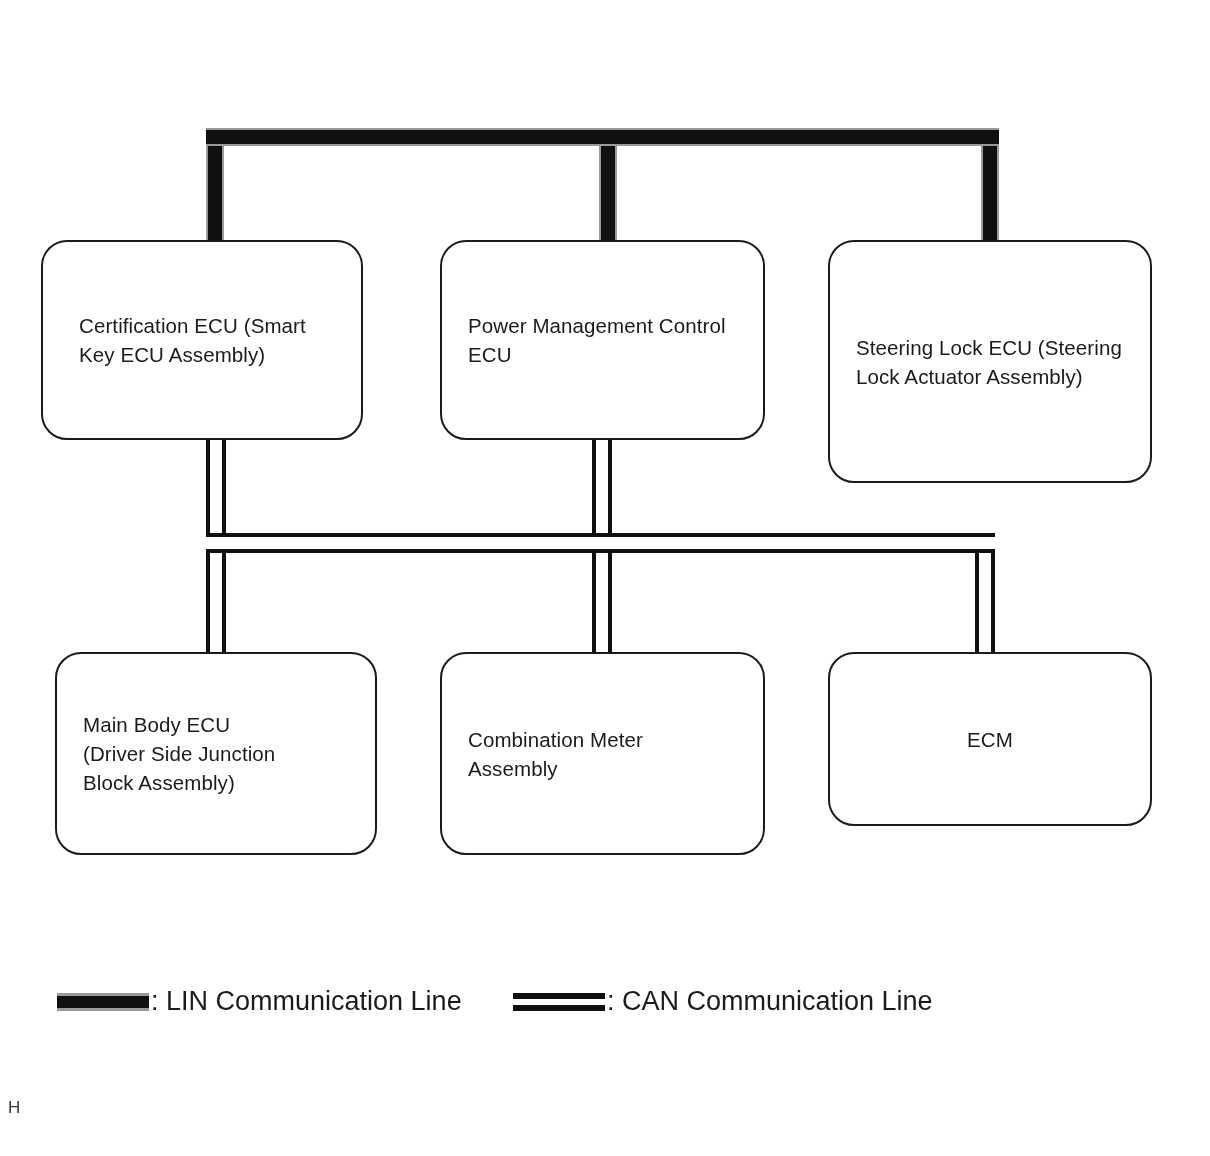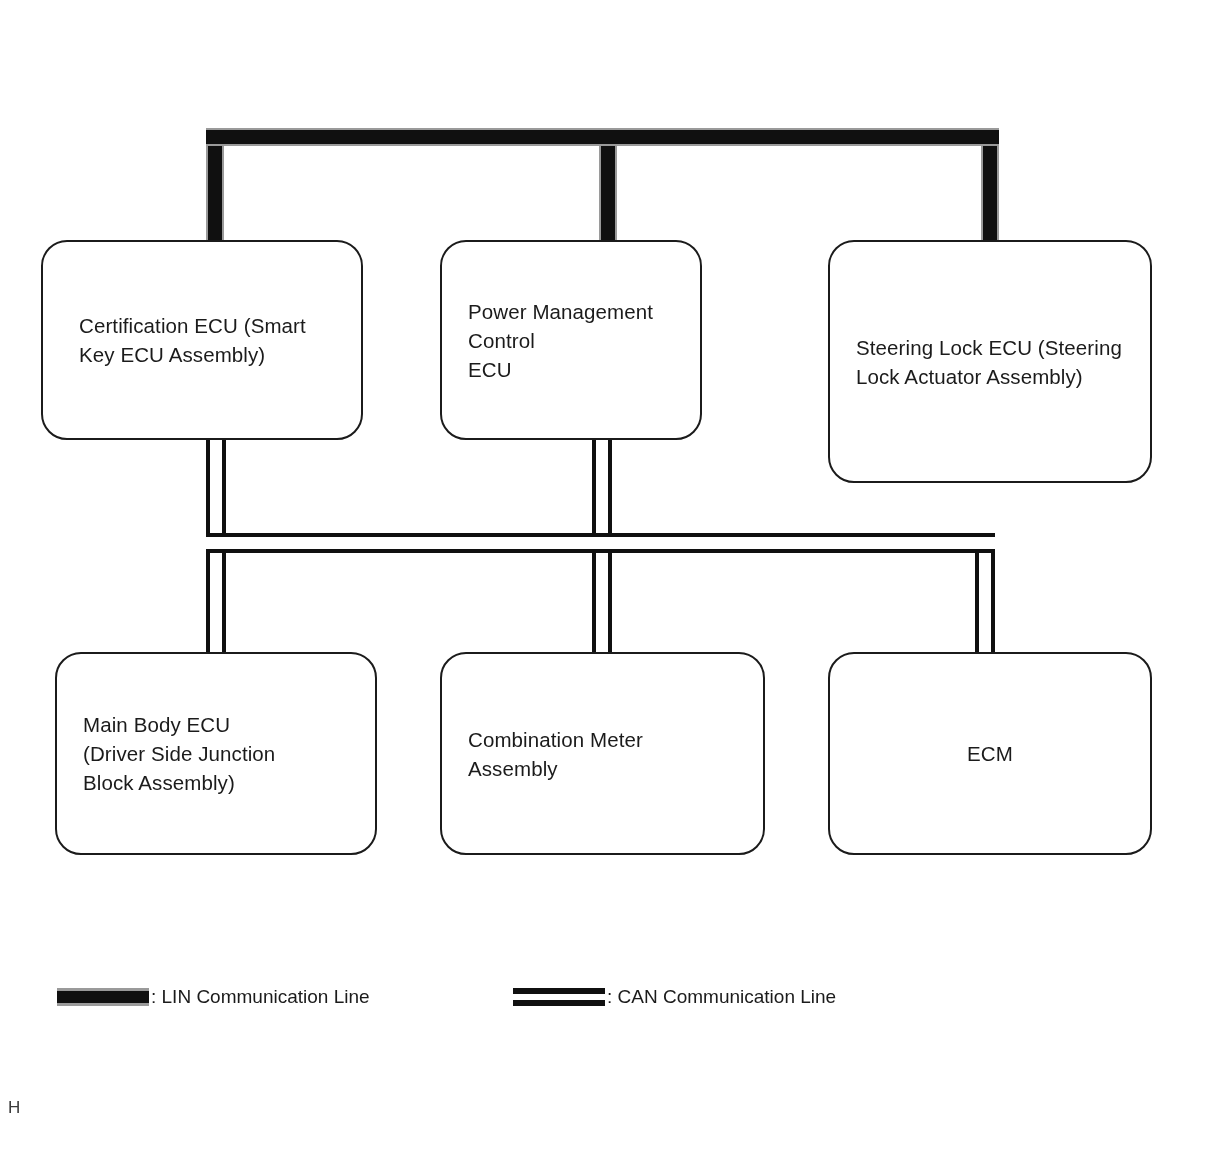--- a/index.html
+++ b/index.html
@@ -89,21 +89,21 @@
   }
 
   
   .legend {
     position: absolute;
     display: flex;
     align-items: center;
     z-index: 40;
   }
   .legend-text {
-    font-size: 19px;
+    font-size: 27px;
     color: #1b1b1b;
     margin-left: 2px;
     white-space: nowrap;
   }
   .swatch-lin {
     box-sizing: border-box;
     width: 92px;
     height: 18px;
     background: #101010;
     border-top: 3px solid #9a9a9a;
@@ -151,42 +151,42 @@
 
   <div class="can-gap" style="left:210px; top:537px; width:12px; height:12px;"></div>
   <div class="can-gap" style="left:596px; top:537px; width:12px; height:12px;"></div>
   <div class="can-gap" style="left:979px; top:537px; width:12px; height:12px;"></div>
 
   <div class="ecu-box" style="left:41px; top:240px; width:322px; height:200px;padding-left:10px;">
     <span class="ecu-label">Certification ECU (Smart
 Key ECU Assembly)</span>
   </div>
 
-  <div class="ecu-box" style="left:440px; top:240px; width:262px; height:200px;align-items:center;">
+  <div class="ecu-box" style="left:440px; top:240px; width:325px; height:200px;align-items:center;">
     <span class="ecu-label">Power Management Control
 ECU</span>
   </div>
 
   <div class="ecu-box" style="left:828px; top:240px; width:324px; height:243px;">
     <span class="ecu-label">Steering Lock ECU (Steering
 Lock Actuator Assembly)</span>
   </div>
 
   <div class="ecu-box" style="left:55px; top:652px; width:322px; height:203px;justify-content:flex-end;">
     <span class="ecu-label">Main Body ECU
 (Driver Side Junction
 Block Assembly)</span>
   </div>
 
   <div class="ecu-box" style="left:440px; top:652px; width:325px; height:203px;">
     <span class="ecu-label">Combination Meter
 Assembly</span>
   </div>
 
-  <div class="ecu-box" style="left:828px; top:652px; width:324px; height:203px;">
+  <div class="ecu-box" style="left:828px; top:652px; width:324px; height:174px;">
     <span class="ecu-label center">ECM</span>
   </div>
 
   <div class="legend" style="left:57px; top:986px;">
     <span class="swatch-lin"></span>
     <span class="legend-text">: LIN Communication Line</span>
   </div>
 
   <div class="legend" style="left:513px; top:986px;">
     <span class="swatch-can"></span>

